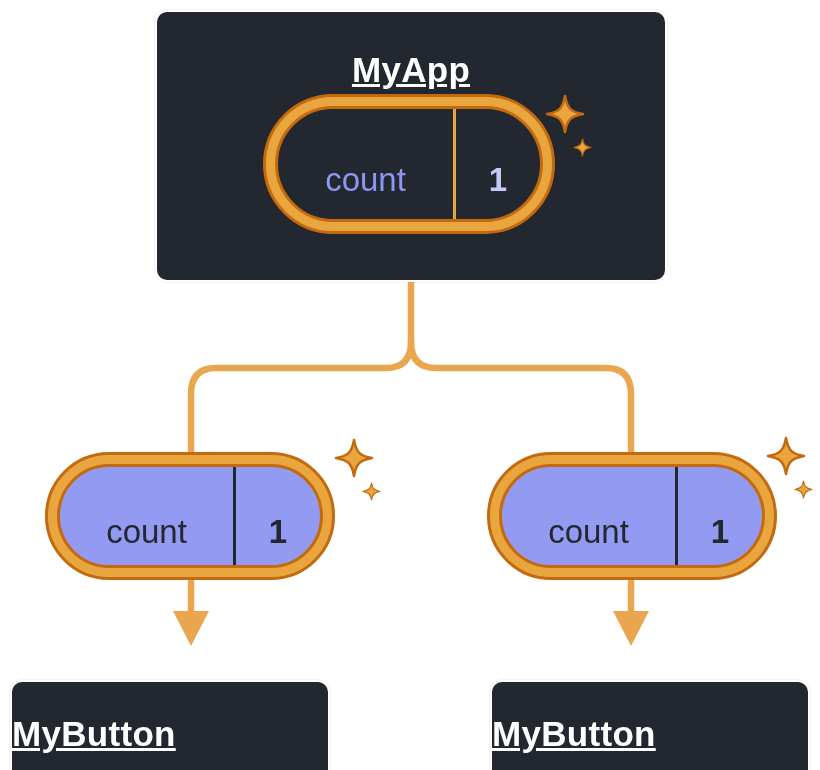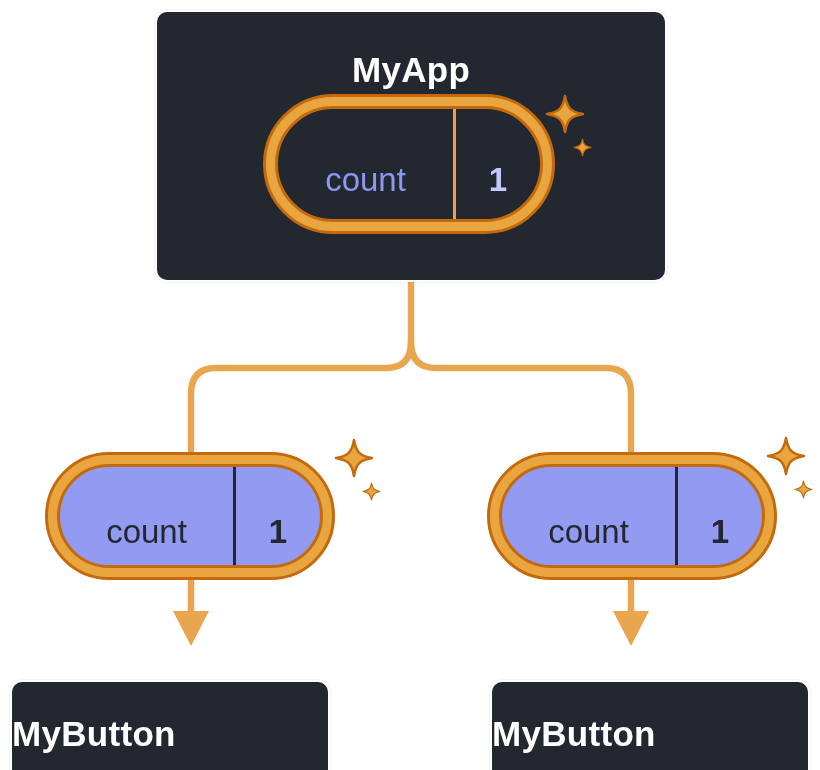--- a/index.html
+++ b/index.html
@@ -17,20 +17,21 @@
   }
 
   
   .node {
     position: absolute;
     background: var(--nodeFill, #23272f);
     border: 2.5px solid var(--nodeBorder, #ffffff);
     border-radius: 12px;
     color: var(--nodeText, #ffffff);
     box-shadow: 0 0 0 1px rgba(35,39,47,.05);
+    text-decoration: underline;
   }
   .node-title {
     font-size: 35px;
     font-weight: 700;
     text-align: center;
     letter-spacing: .3px;
     color: var(--nodeText, #ffffff);
   }
   #myapp-node { left: 155px; top: 10px; width: 512px; height: 272px; }
   #myapp-node .node-title { margin-top: 38px; }

